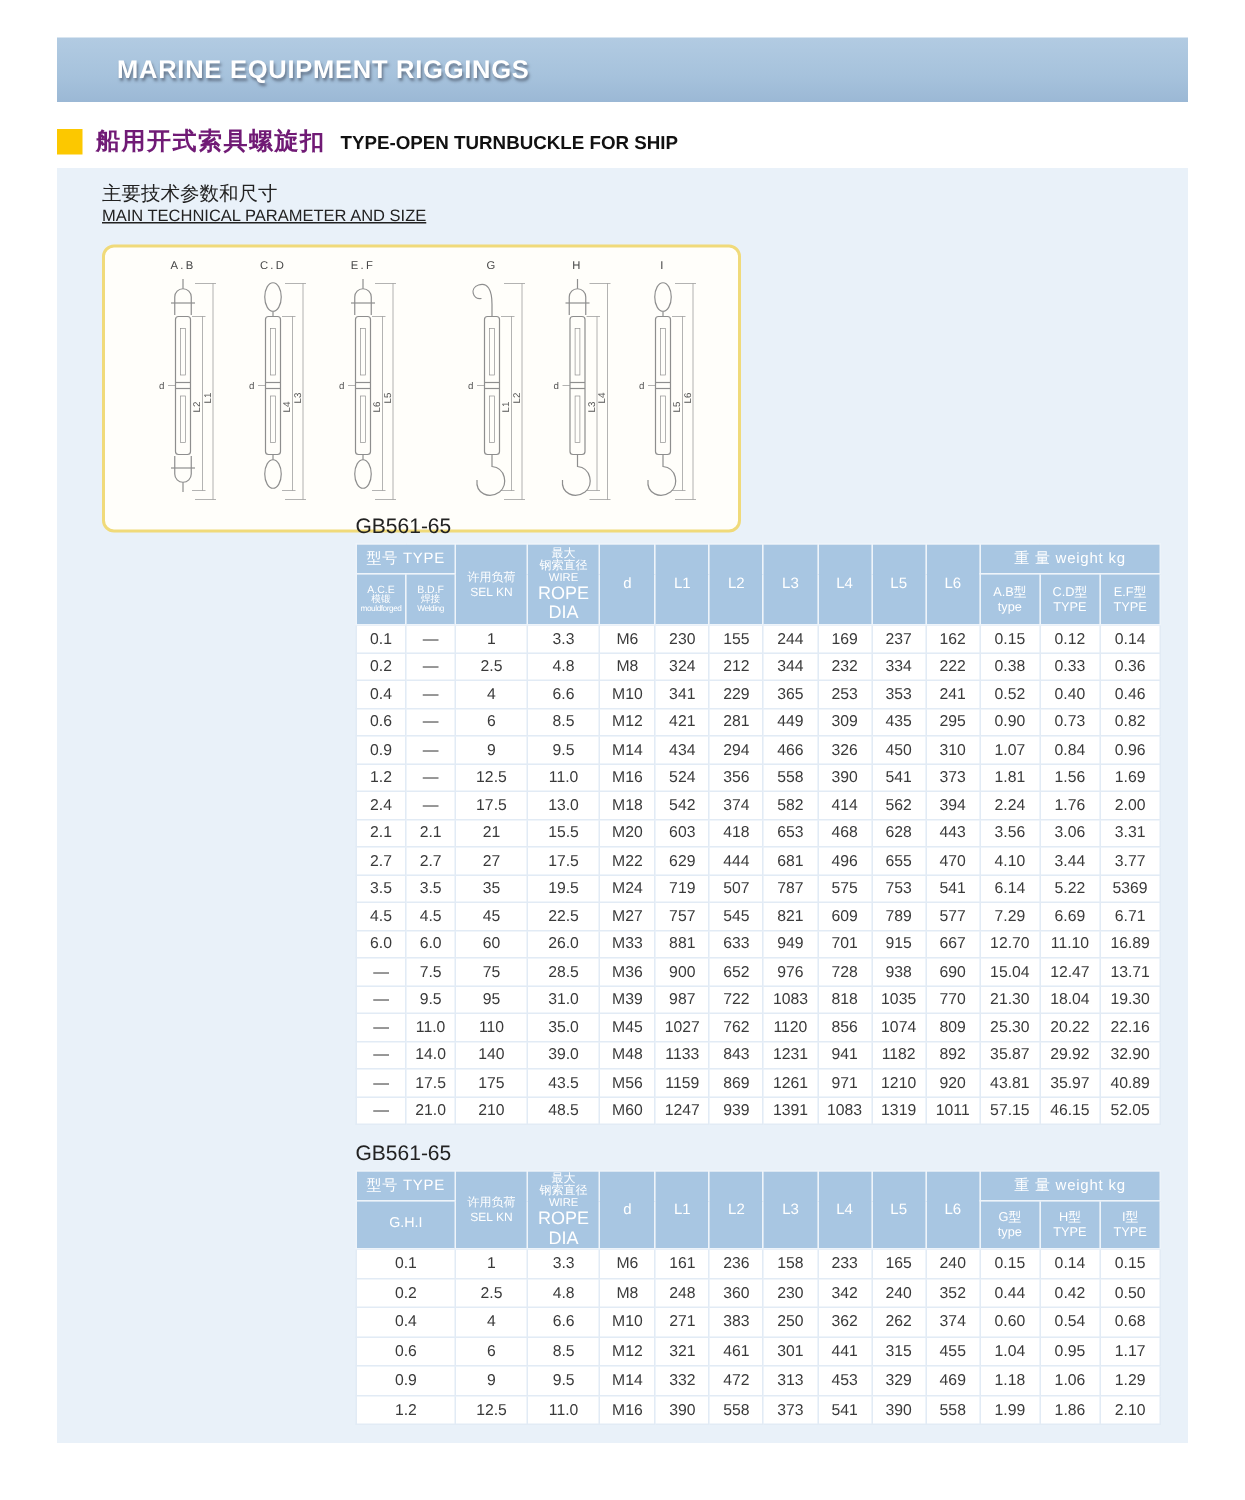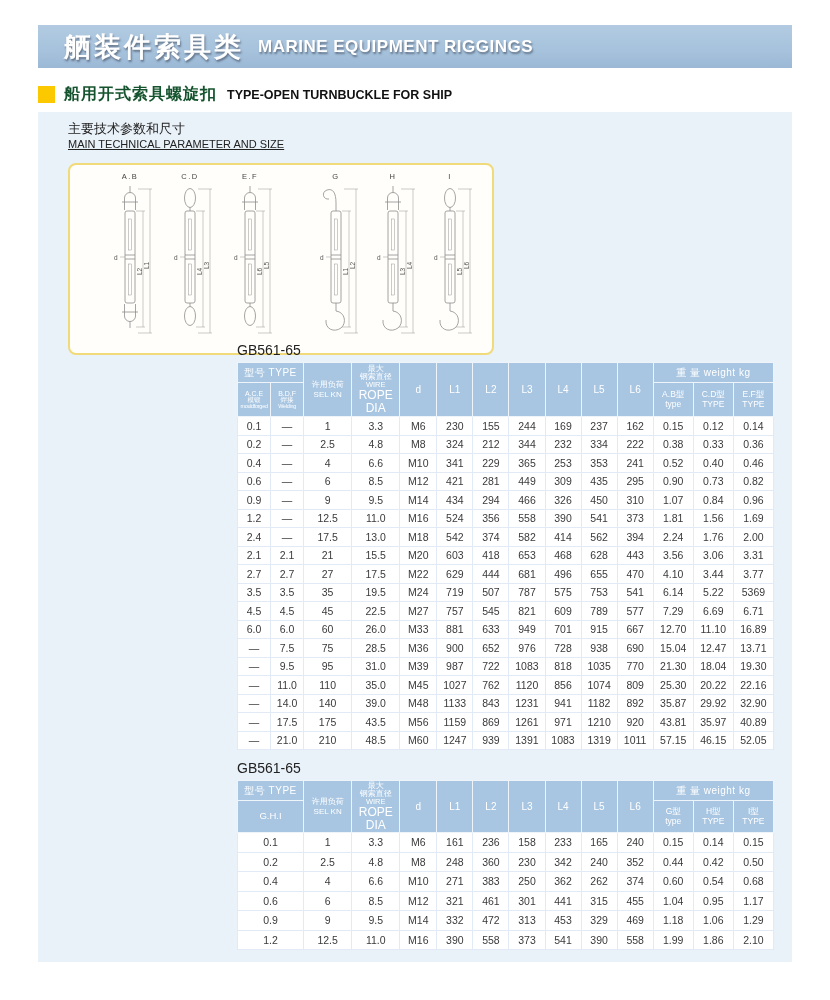--- a/index.html
+++ b/index.html
@@ -9,30 +9,30 @@
   .hdr{position:absolute;left:38px;top:25px;width:754px;height:43px;
        background:linear-gradient(180deg,#b2cbe2 0%,#a6c2dc 60%,#9bb8d5 100%);
        display:flex;align-items:center;padding-left:26px;box-sizing:border-box;}
   .hdr-zh{font-size:27px;font-weight:bold;color:#ffffff;letter-spacing:3px;
           text-shadow:1px 2px 2px rgba(90,105,125,.85);}
   .hdr-en{font-size:17px;font-weight:bold;color:#ffffff;margin-left:14px;letter-spacing:.5px;
           text-shadow:1px 2px 2px rgba(90,105,125,.85);}
   
   .sect{position:absolute;left:38px;top:84px;display:flex;align-items:center;}
   .bullet{width:17px;height:17px;background:#fcc800;margin-right:9px;}
-  .sect-zh{font-size:16px;font-weight:bold;color:#14532d;letter-spacing:1px;}
+  .sect-zh{font-size:16px;font-weight:bold;color:#701a75;letter-spacing:1px;}
   .sect-en{font-size:12.5px;font-weight:bold;color:#111;margin-left:10px;}
   
   .panel{position:absolute;left:38px;top:112px;width:754px;height:850px;background:#e9f1f9;}
   .subtl{position:absolute;left:68px;top:120px;color:#222;}
   .subtl .zh{font-size:13px;}
   .subtl .en{font-size:11px;margin-top:0;text-decoration:underline;}
   
   .diag{position:absolute;left:68px;top:163px;width:426px;height:192px;background:#fffefa;
-        border:2px solid #f0da7a;border-radius:8px;box-sizing:border-box;padding-left:8px;}
+        border:2px solid #f0da7a;border-radius:8px;box-sizing:border-box;}
   .ln{stroke:#8e8e8e;fill:none;stroke-width:.8;}
   .thin{stroke-width:.45;}
   .dim{font-size:6.5px;fill:#555;}
   .figlab{font-size:7.5px;fill:#444;letter-spacing:1.5px;}
   
   .gb{position:absolute;left:237px;width:537px;text-align:left;font-size:14px;color:#222;}
   .gb1{top:342px;} .gb2{top:760px;}
   
   .tblhost{position:absolute;left:237px;}
   .t1{top:362px;} .t2{top:780px;}
@@ -52,21 +52,20 @@
   .s30{font-size:7px;} .s31{font-size:6.5px;} .s32{font-size:5.5px;letter-spacing:-.3px;}
   .sub2 div{font-size:8.5px;line-height:1.15;}
   .sub1 div{font-size:9.5px;}
 </style>
 </head>
 <body>
 
 <div class="page">
 
   <div class="hdr">
-    <span class="hdr-zh">舾装件索具类</span>
     <span class="hdr-en">MARINE EQUIPMENT RIGGINGS</span>
   </div>
 
   <div class="sect">
     <span class="bullet"></span>
     <span class="sect-zh">船用开式索具螺旋扣</span>
     <span class="sect-en">TYPE-OPEN TURNBUCKLE FOR SHIP</span>
   </div>
 
   <div class="panel"></div>

